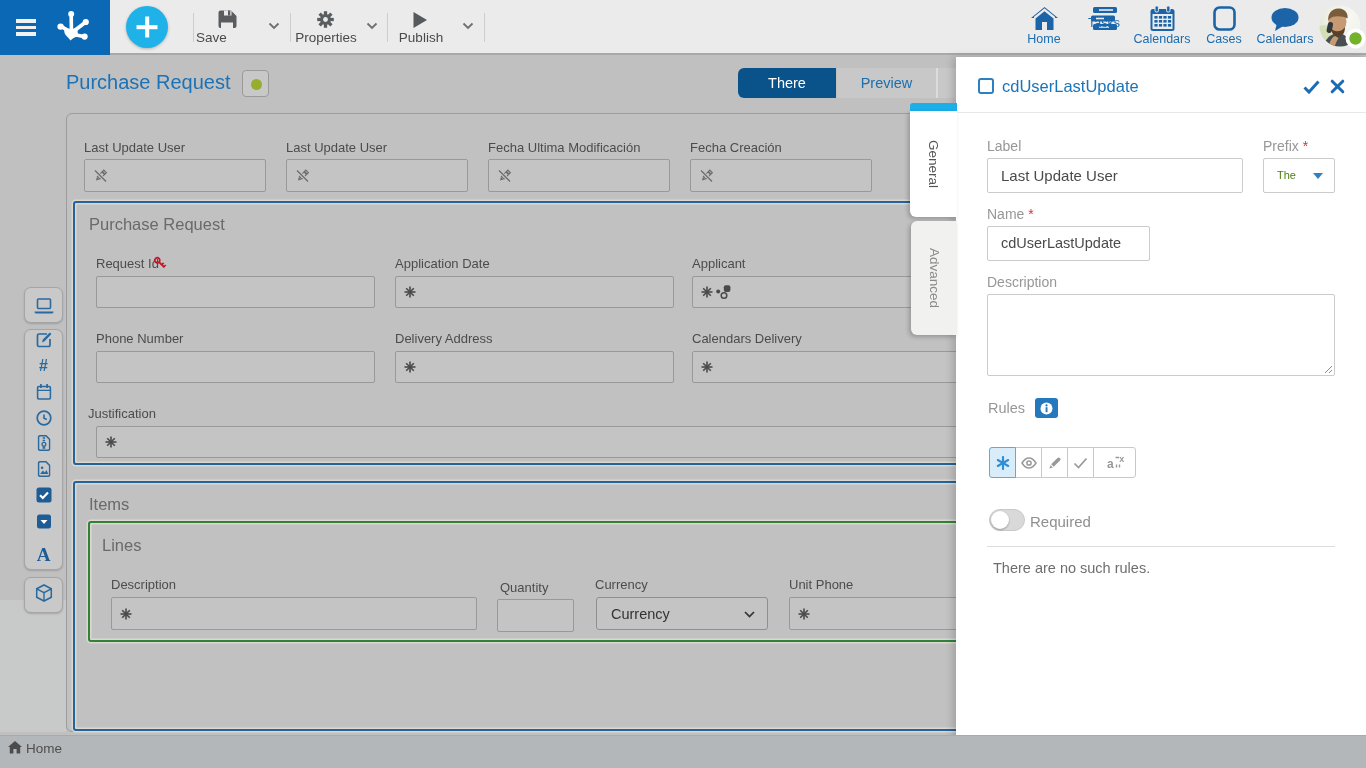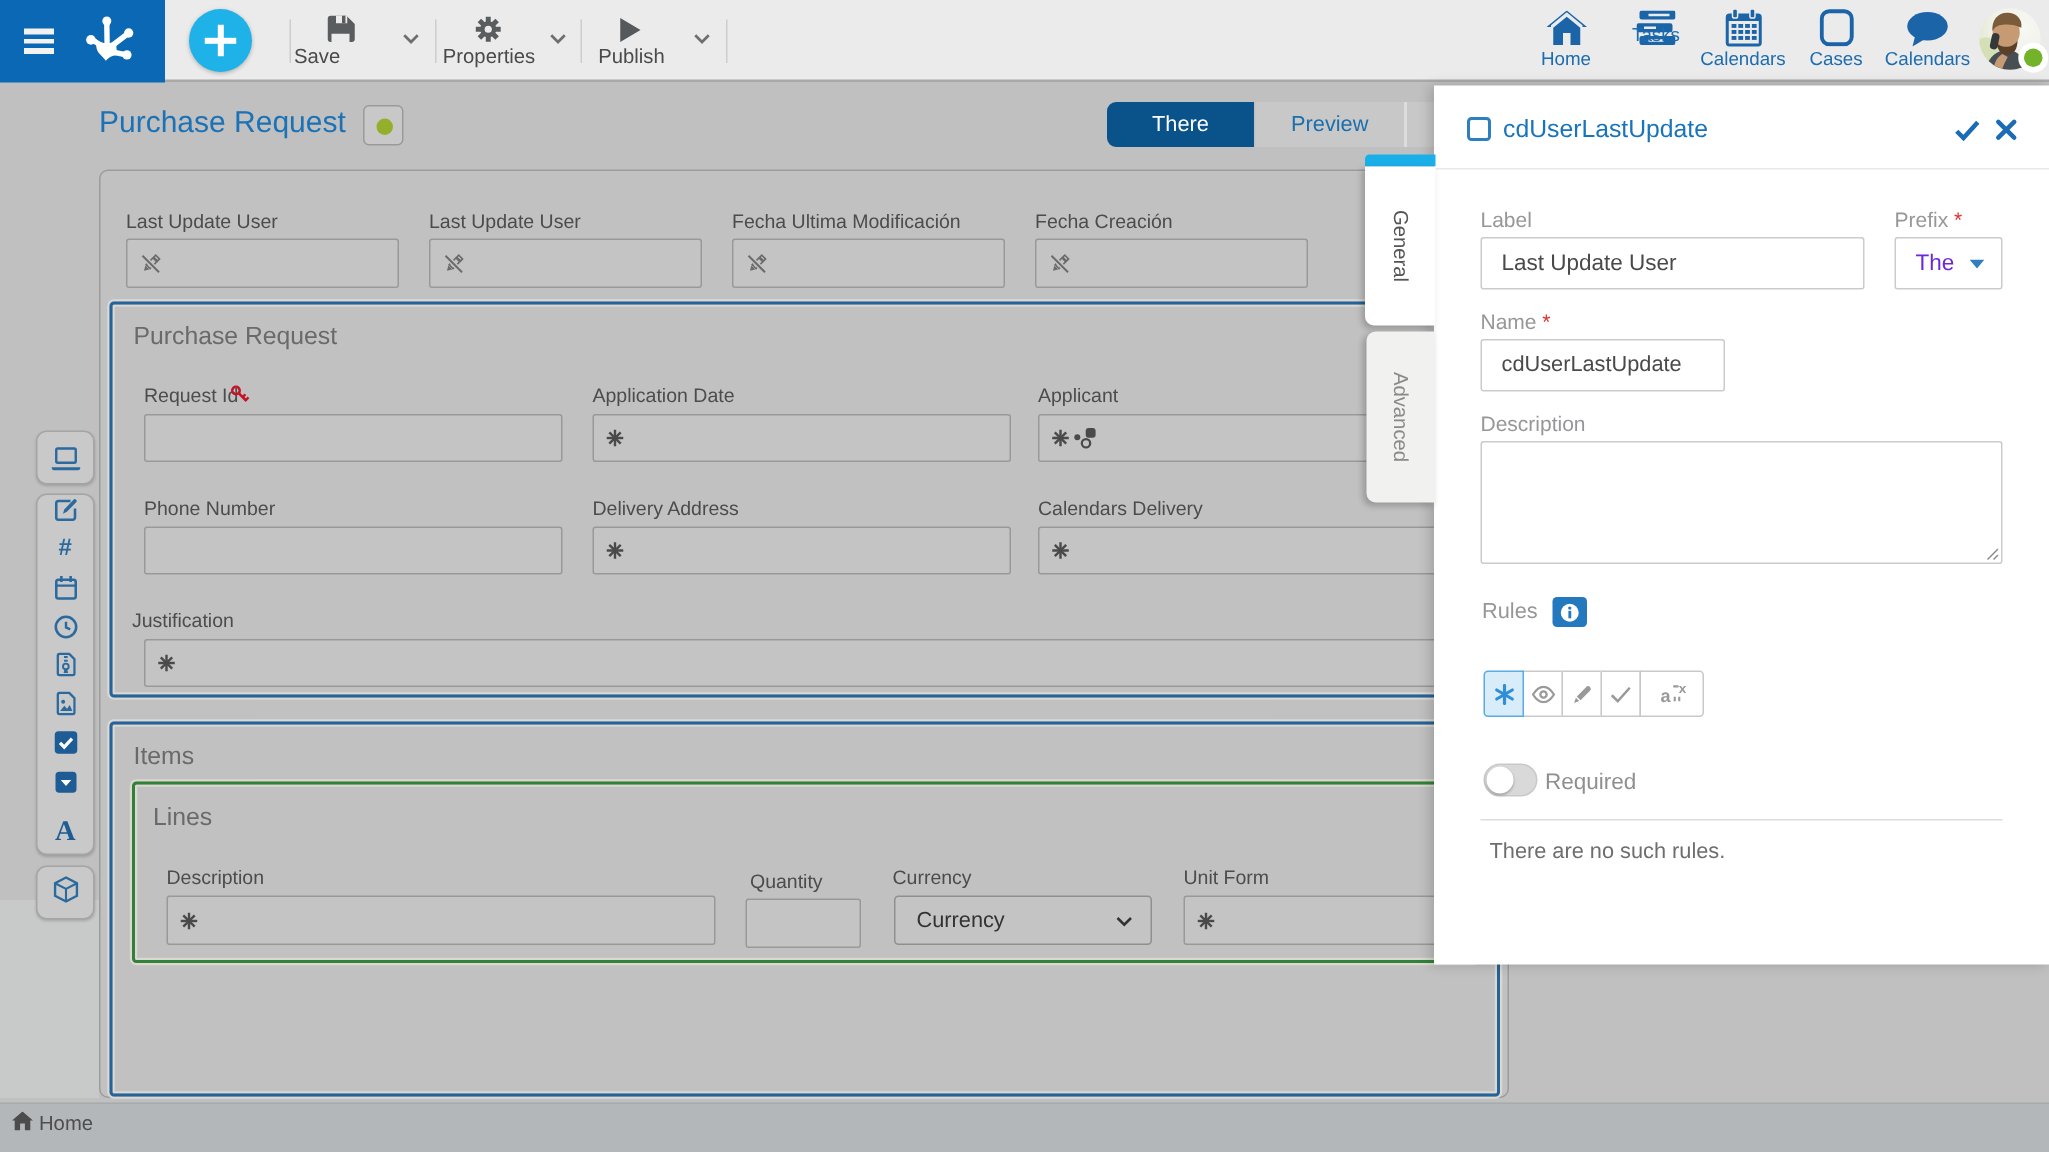--- a/index.html
+++ b/index.html
@@ -322,21 +322,21 @@
   </div>
 <div class="lbl" style="left:500px;top:580px">Quantity</div>
 <div class="inp" style="left:497px;top:599px;width:77px;height:33px"></div>
 <div class="lbl" style="left:595px;top:577px">Currency</div>
 <div class="inp" style="left:596px;top:597px;width:172px;height:33px;border-color:#8f8f8f;border-radius:3px">
   <span style="position:absolute;left:14px;top:8px;font-size:14.5px;color:#333">Currency</span>
   <svg style="position:absolute;left:auto;right:12px;top:13px;transform:none" width="11" height="7" viewBox="0 0 11 7">
       <path d="M1 1 L5.5 5.5 L10 1" fill="none" stroke="#333" stroke-width="1.7"></path>
     </svg>
 </div>
-<div class="lbl" style="left:789px;top:577px">Unit Form</div>
+<div class="lbl" style="left:789px;top:577px">Unit Phone</div>
 <div class="inp" style="left:789px;top:597px;width:173px;height:33px">
     <svg width="12" height="12" viewBox="0 0 12 12">
       <g stroke="#4a4a4a" stroke-width="1.6">
         <line x1="6" y1="0.5" x2="6" y2="11.5"></line>
         <line x1="0.5" y1="6" x2="11.5" y2="6"></line>
         <line x1="2.2" y1="2.2" x2="9.8" y2="9.8"></line>
         <line x1="9.8" y1="2.2" x2="2.2" y2="9.8"></line>
       </g>
     </svg>
   </div>
@@ -394,37 +394,37 @@
     </svg>
 </div>
 
 <div class="ab" style="left:910px;top:103px;width:47px;height:8px;background:#1aafe9;border-radius:3px 0 0 0;z-index:10"></div>
 <div class="ab" style="left:910px;top:111px;width:47px;height:106px;background:#fff;border-radius:0 0 0 6px;box-shadow:-2px 2px 4px rgba(0,0,0,.22);z-index:10">
   <span style="position:absolute;left:50%;top:50%;transform:translate(-50%,-50%);writing-mode:vertical-rl;font-size:13.5px;color:#555">General</span>
 </div>
 <div class="ab" style="left:911px;top:221px;width:46px;height:114px;background:#f1f1f0;border-radius:6px 0 0 6px;box-shadow:-2px 2px 4px rgba(0,0,0,.22);z-index:10">
   <span style="position:absolute;left:50%;top:50%;transform:translate(-50%,-50%);writing-mode:vertical-rl;font-size:13.5px;color:#8a8a8a">Advanced</span>
 </div>
-<div class="ab" style="left:956px;top:57px;width:410px;height:586px;background:#fff;box-shadow:-3px 0 8px rgba(0,0,0,.18)">
+<div class="ab" style="left:956px;top:57px;width:410px;height:711px;background:#fff;box-shadow:-3px 0 8px rgba(0,0,0,.18)">
   <div class="ab" style="left:22px;top:21px;width:16px;height:16px;border:2px solid #2e7fc0;border-radius:3px"></div>
   <div class="ab" style="left:46px;top:20px;font-size:16.5px;color:#1a74ba">cdUserLastUpdate</div>
   <svg class="ab" style="left:347px;top:23px" width="17" height="14" viewBox="0 0 17 14">
       <path d="M1.5 7.5 L6 12 L15.5 1.5" fill="none" stroke="#1a6cb4" stroke-width="3"></path>
     </svg>
   <svg class="ab" style="left:374px;top:22px" width="15" height="15" viewBox="0 0 15 15">
       <g stroke="#1a6cb4" stroke-width="3" stroke-linecap="round">
         <line x1="2.2" y1="2.2" x2="12.8" y2="12.8"></line>
         <line x1="12.8" y1="2.2" x2="2.2" y2="12.8"></line>
       </g>
     </svg>
   <div class="ab" style="left:0;top:55px;width:410px;height:1px;background:#e8e8e8"></div>
   <div class="plbl" style="left:31px;top:81px">Label</div>
   <div class="pinp" style="left:31px;top:101px;width:256px;height:35px;line-height:33px;padding-left:13px">Last Update User</div>
   <div class="plbl" style="left:307px;top:81px">Prefix <span class="star">*</span></div>
-  <div class="pinp" style="left:307px;top:101px;width:72px;height:35px;line-height:33px;padding-left:13px;color:#6d28d9;font-size:15px">The
+  <div class="pinp" style="left:307px;top:101px;width:72px;height:35px;line-height:33px;padding-left:13px;color:#4d7c0f;font-size:11px">The
     <svg style="position:absolute;right:11px;top:14px" width="10" height="6" viewBox="0 0 10 6">
         <path d="M0 0 L10 0 L5 6 Z" fill="#2f80c3"></path>
       </svg>
   </div>
   <div class="plbl" style="left:31px;top:149px">Name <span class="star">*</span></div>
   <div class="pinp" style="left:31px;top:169px;width:163px;height:35px;line-height:33px;padding-left:13px;font-size:14.5px">cdUserLastUpdate</div>
   <div class="plbl" style="left:31px;top:217px">Description</div>
   <div class="pinp" style="left:31px;top:237px;width:348px;height:82px">
     <svg style="position:absolute;right:1px;bottom:1px" width="10" height="10" viewBox="0 0 10 10">
         <g stroke="#8a8a8a" stroke-width="1">

